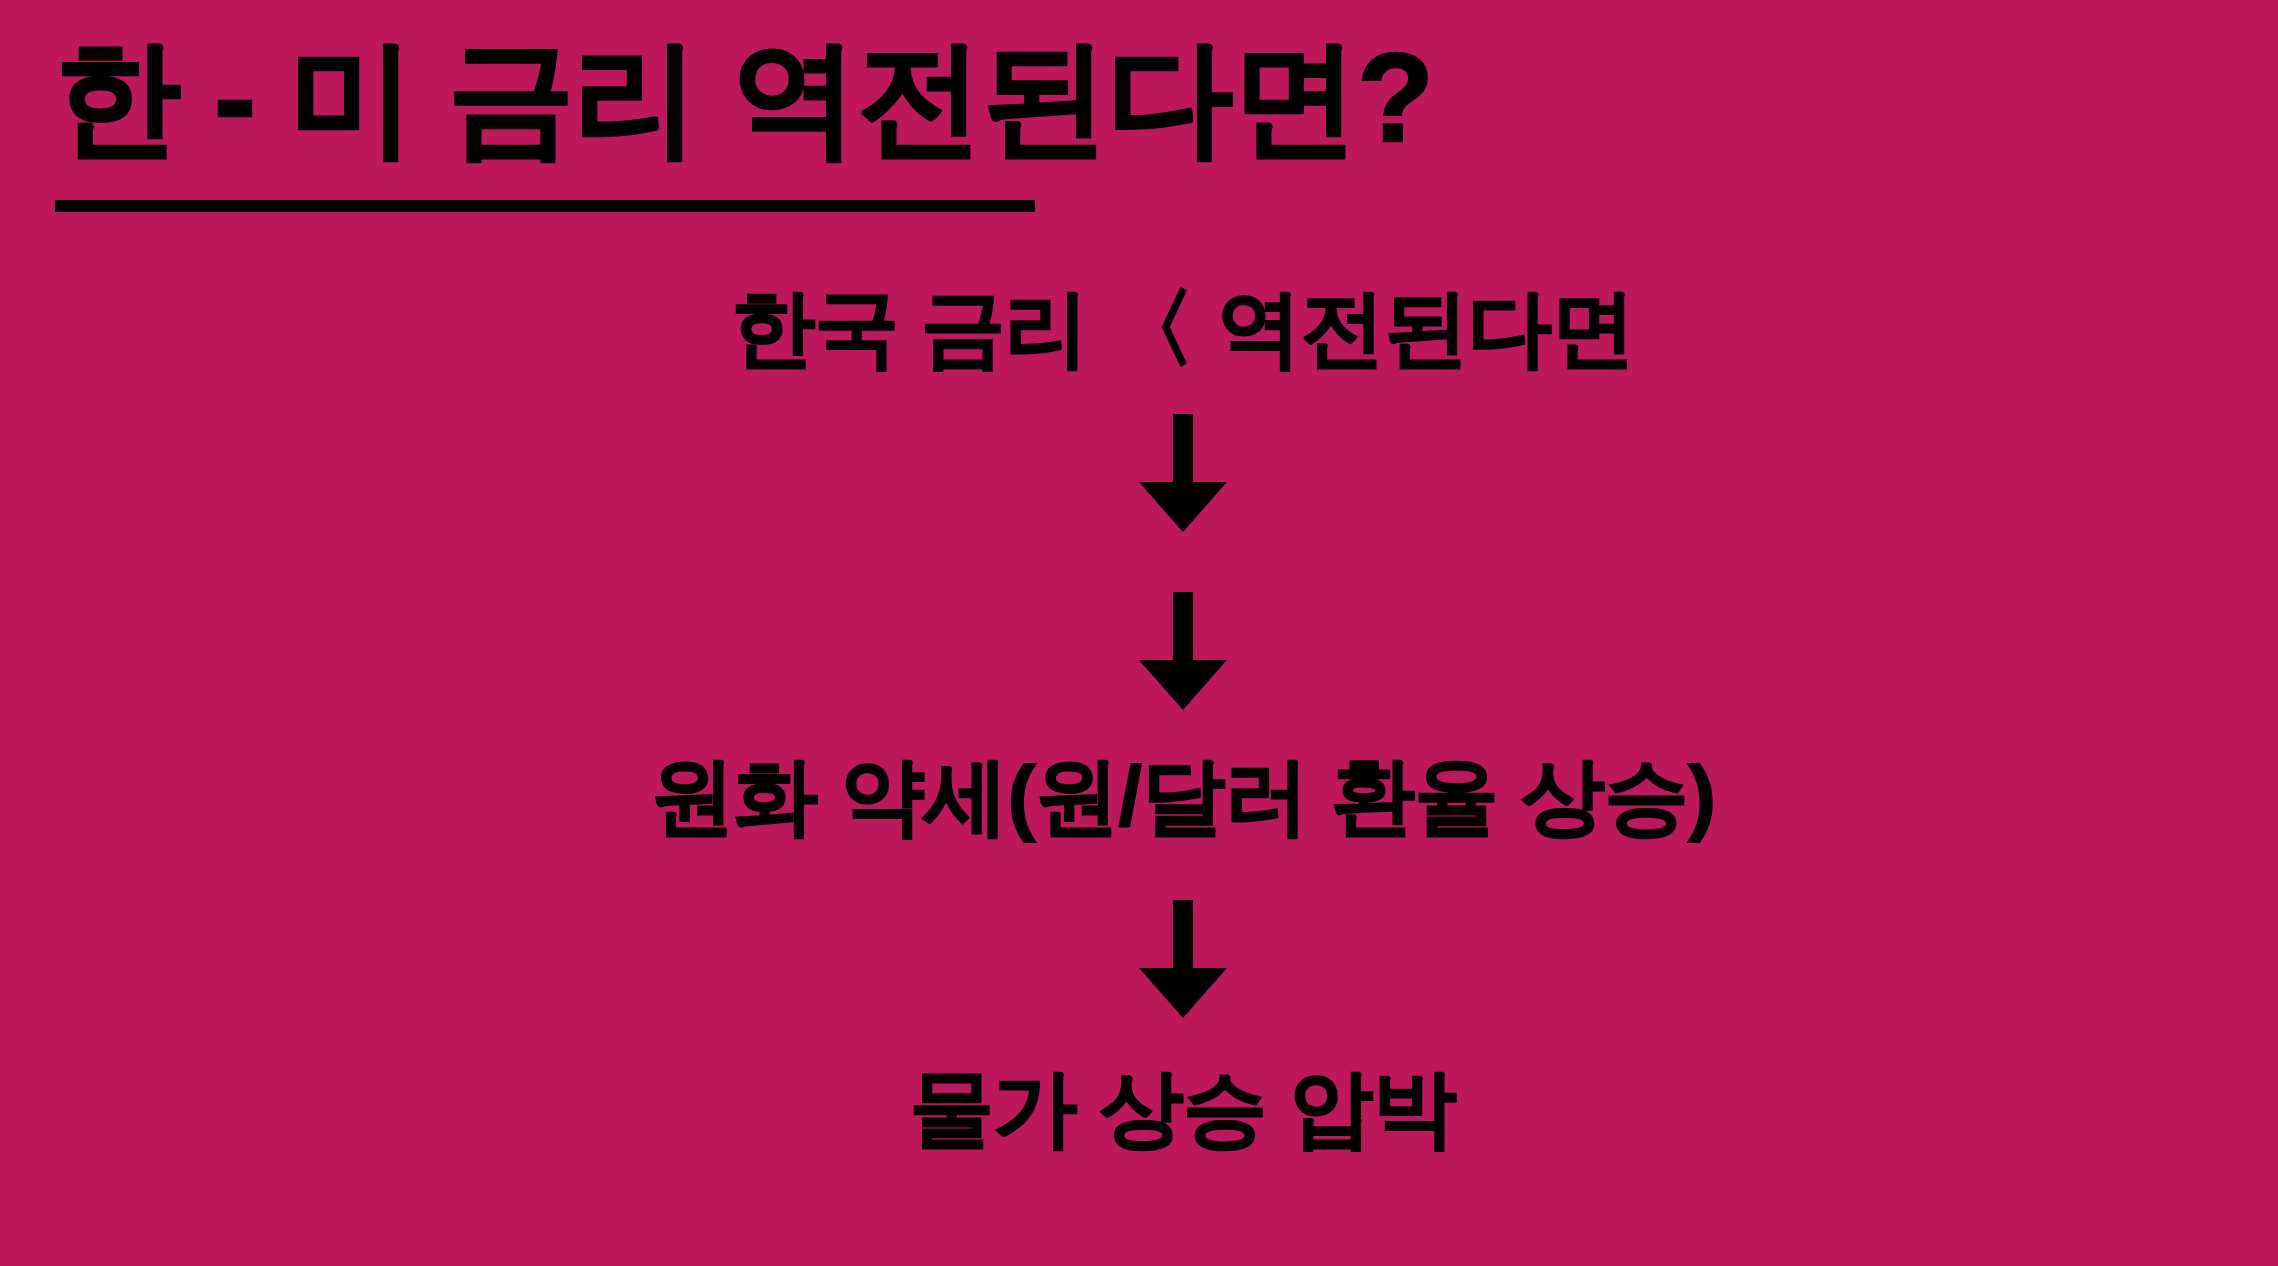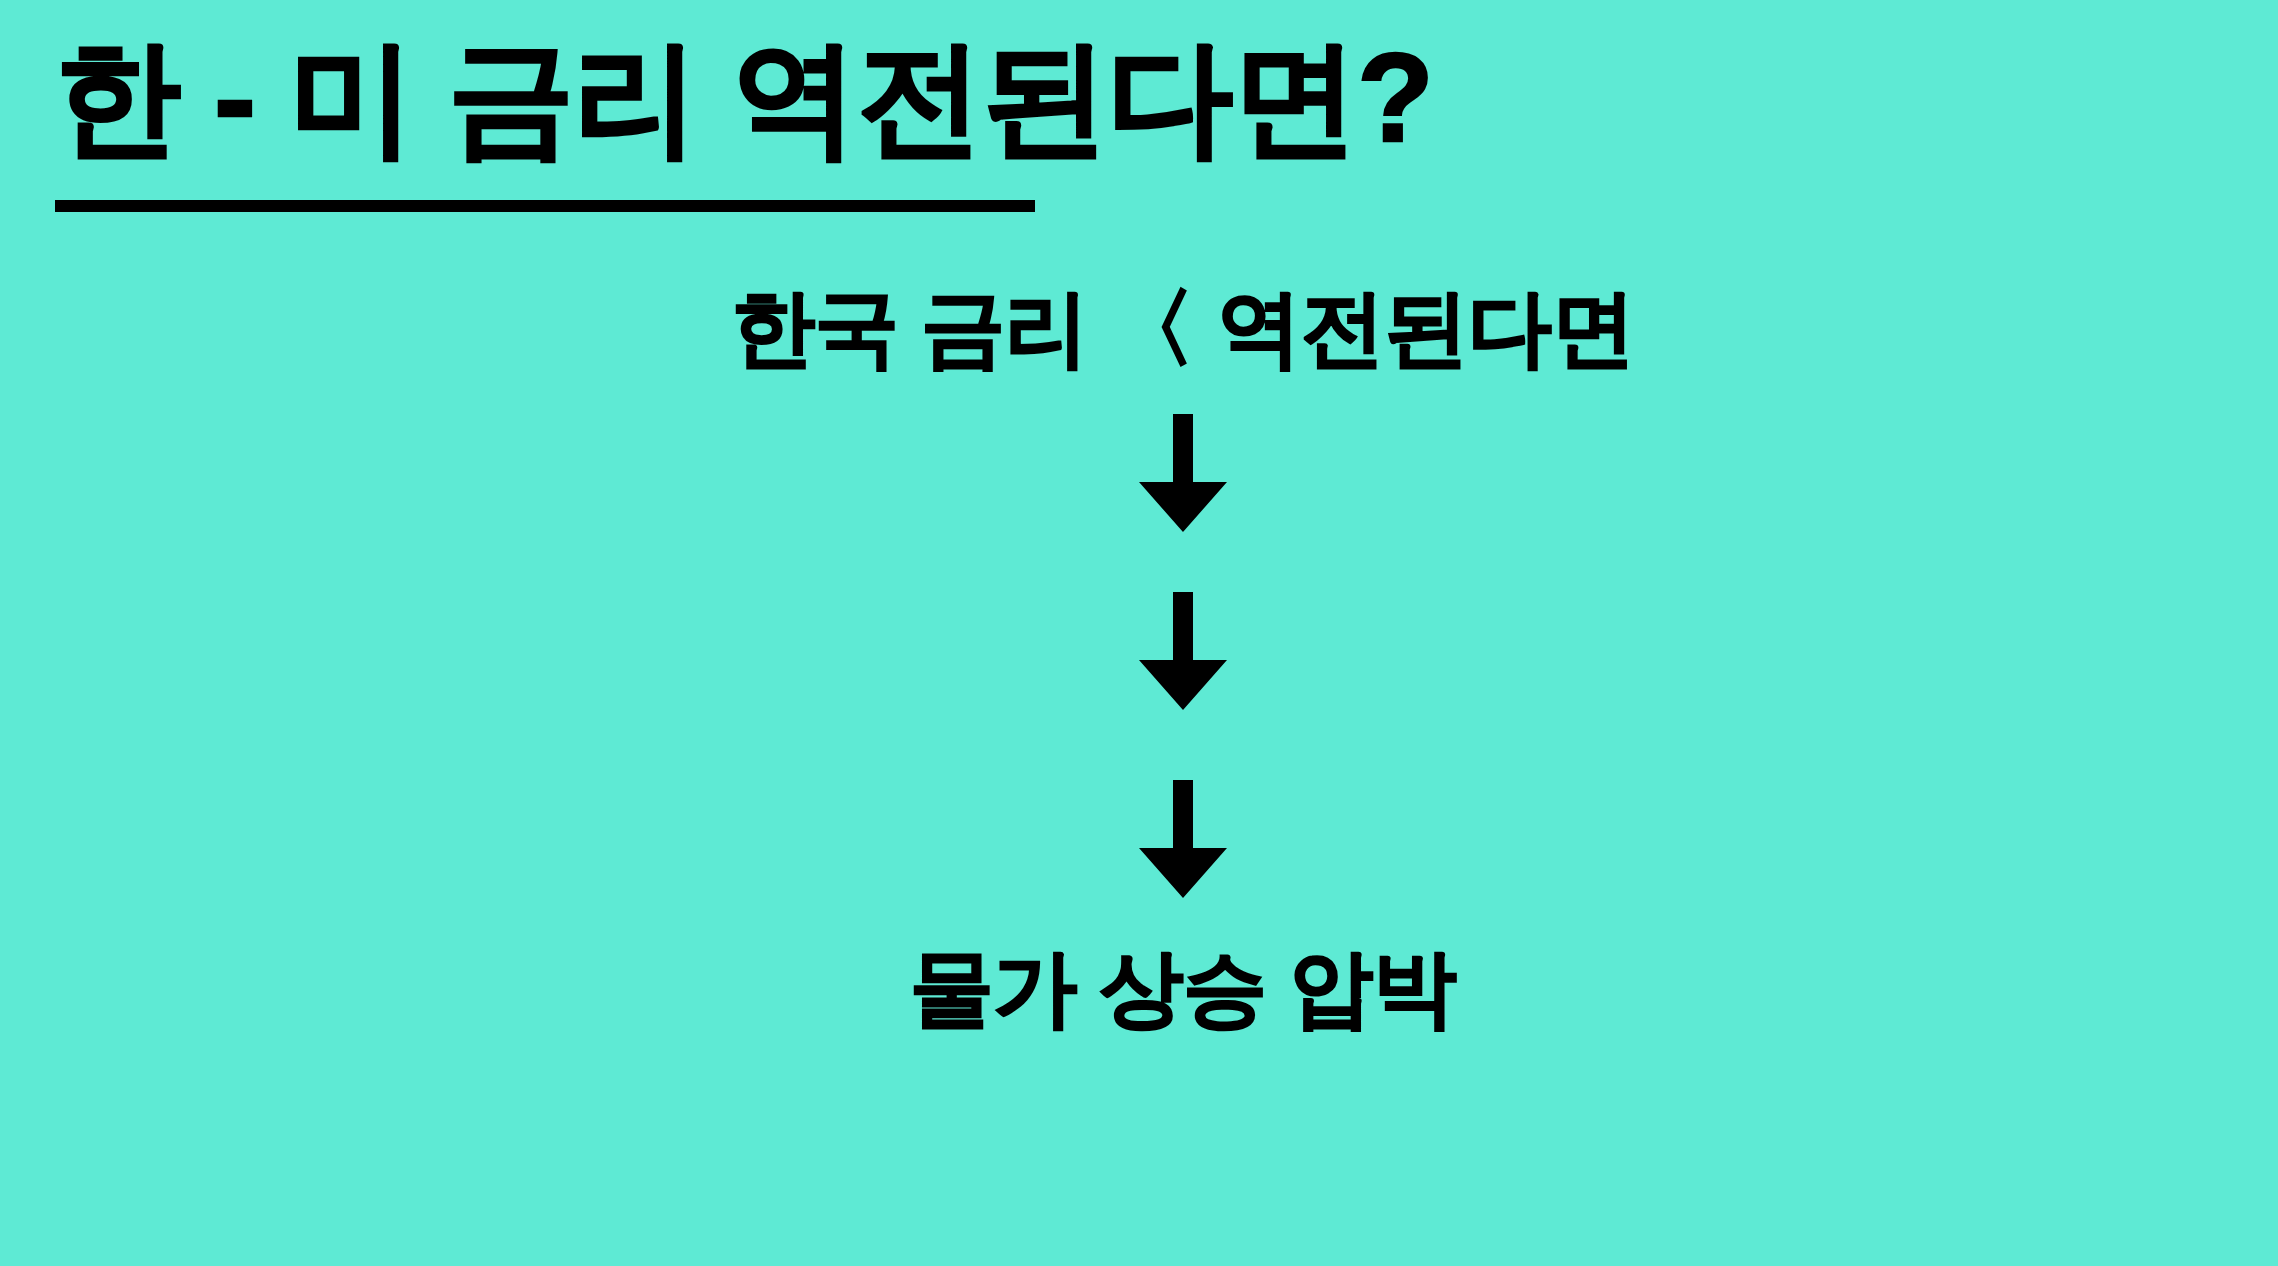--- a/index.html
+++ b/index.html
@@ -13,21 +13,21 @@
     background: #ffffff;
     font-family: "Liberation Sans", "DejaVu Sans", sans-serif;
     overflow: hidden;
     position: relative;
   }
 
   .slide {
     position: relative;
     width: 2278px;
     height: 1266px;
-    background: #5eead4;
+    background: #be185d;
   }
 
   
   .title-block {
     position: absolute;
     left: 55px;
     top: 18px;
     width: 1400px;
   }
   .title-text {
@@ -135,20 +135,23 @@
     <div class="gap-c"></div>
 
     <div class="arrow-row">
       <svg class="arrow-svg" viewBox="0 0 88 118">
         <polygon points="34,0 54,0 54,68 88,68 44,118 0,68 34,68" fill="#000000"></polygon>
       </svg>
     </div>
 
     <div class="gap-d"></div>
 
+    <div class="flow-row">
+      <div class="step-text">원화 약세(원/달러 환율 상승)</div>
+    </div>
 
     <div class="gap-e"></div>
 
     <div class="arrow-row">
       <svg class="arrow-svg" viewBox="0 0 88 118">
         <polygon points="34,0 54,0 54,68 88,68 44,118 0,68 34,68" fill="#000000"></polygon>
       </svg>
     </div>
 
     <div class="gap-f"></div>

